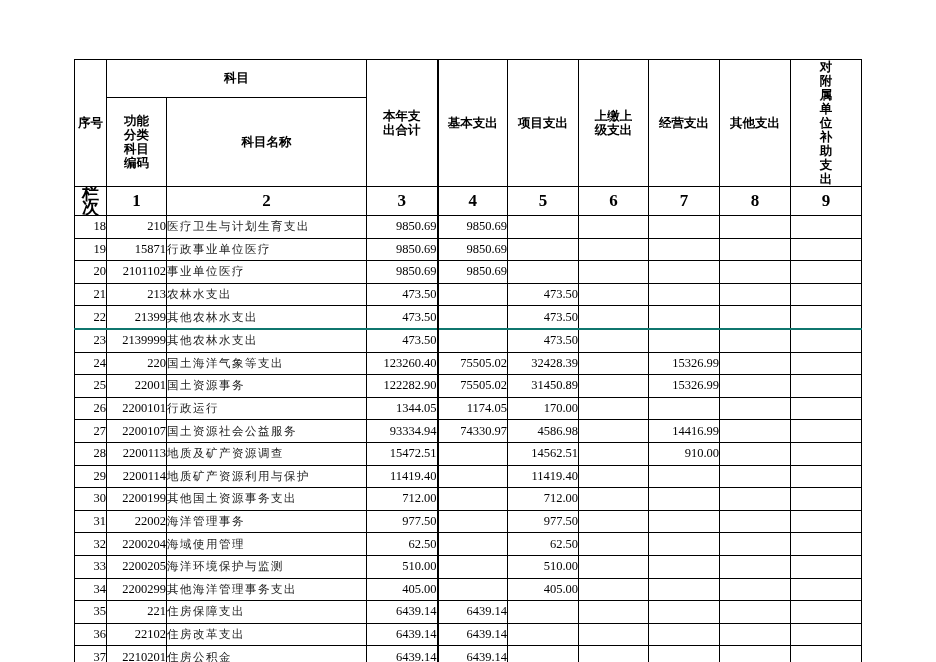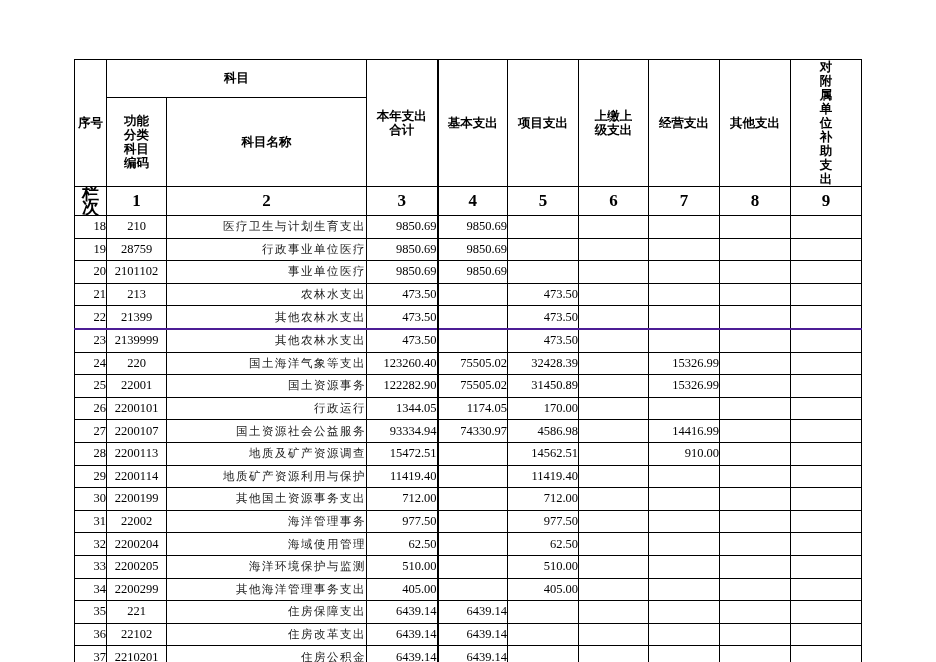--- a/index.html
+++ b/index.html
@@ -12,25 +12,25 @@
     }
     table.sheet td, table.sheet th {
       border: 1px solid #000; padding: 0; overflow: hidden; white-space: nowrap;
     }
     th { font-weight: bold; font-size: 12.5px; text-align: center; vertical-align: middle; line-height: 14px; white-space: normal !important; }
     .hdr1 th { height: 23px; }
     .hdr2 th { height: 31px; }
     .hdr3 th { height: 25px; border-bottom: 2px solid #000; font-size: 17px; }
     td { font-size: 12.5px; height: 21.6px; }
     td.seq { text-align: right; }
-    td.code { text-align: center; padding-left: 3px; }
-    td.name { text-align: right; padding-left: 4px; font-family: Liberation Sans, sans-serif; font-size: 11.5px; color: #222; letter-spacing: 1.5px; }
+    td.code { text-align: right; padding-left: 3px; }
+    td.name { text-align: left; padding-left: 4px; font-family: Liberation Sans, sans-serif; font-size: 11.5px; color: #222; letter-spacing: 1.5px; }
     td.num { text-align: right; padding-right: 2px; }
     .thickright { border-right: 2px solid #000 !important; }
-    tr.thicktop td { border-top: 2px solid #4c1d95; }
+    tr.thicktop td { border-top: 2px solid #0f766e; }
   </style>
 </head>
 <body>
 
 <table class="sheet">
   <colgroup>
     <col style="width:32px">
       <col style="width:60px">
       <col style="width:200px">
       <col style="width:71px">
@@ -38,21 +38,21 @@
       <col style="width:71px">
       <col style="width:70px">
       <col style="width:71px">
       <col style="width:71px">
       <col style="width:71px">
   </colgroup>
   <thead>
     <tr class="hdr1">
       <th rowspan="2">序号</th>
       <th colspan="2">科目</th>
-      <th rowspan="2" class="thickright" style="padding:0 4px">本年支出合计</th>
+      <th rowspan="2" class="thickright" style="padding:0 10px">本年支出合计</th>
       <th rowspan="2">基本支出</th>
       <th rowspan="2">项目支出</th>
       <th rowspan="2" style="padding:0 12px">上缴上级支出</th>
       <th rowspan="2">经营支出</th>
       <th rowspan="2">其他支出</th>
       <th rowspan="2" style="padding:0 24px">对附属单位补助支出</th>
     </tr>
     <tr class="hdr2">
       <th style="padding:0 14px">功能分类科目编码</th>
       <th>科目名称</th>
@@ -78,21 +78,21 @@
         <td class="num thickright">9850.69</td>
         <td class="num">9850.69</td>
         <td class="num"></td>
         <td class="num"></td>
         <td class="num"></td>
         <td class="num"></td>
         <td class="num"></td>
       </tr>
       <tr>
         <td class="seq">19</td>
-        <td class="code">28759</td>
+        <td class="code">15871</td>
         <td class="name">行政事业单位医疗</td>
         <td class="num thickright">9850.69</td>
         <td class="num">9850.69</td>
         <td class="num"></td>
         <td class="num"></td>
         <td class="num"></td>
         <td class="num"></td>
         <td class="num"></td>
       </tr>
       <tr>

